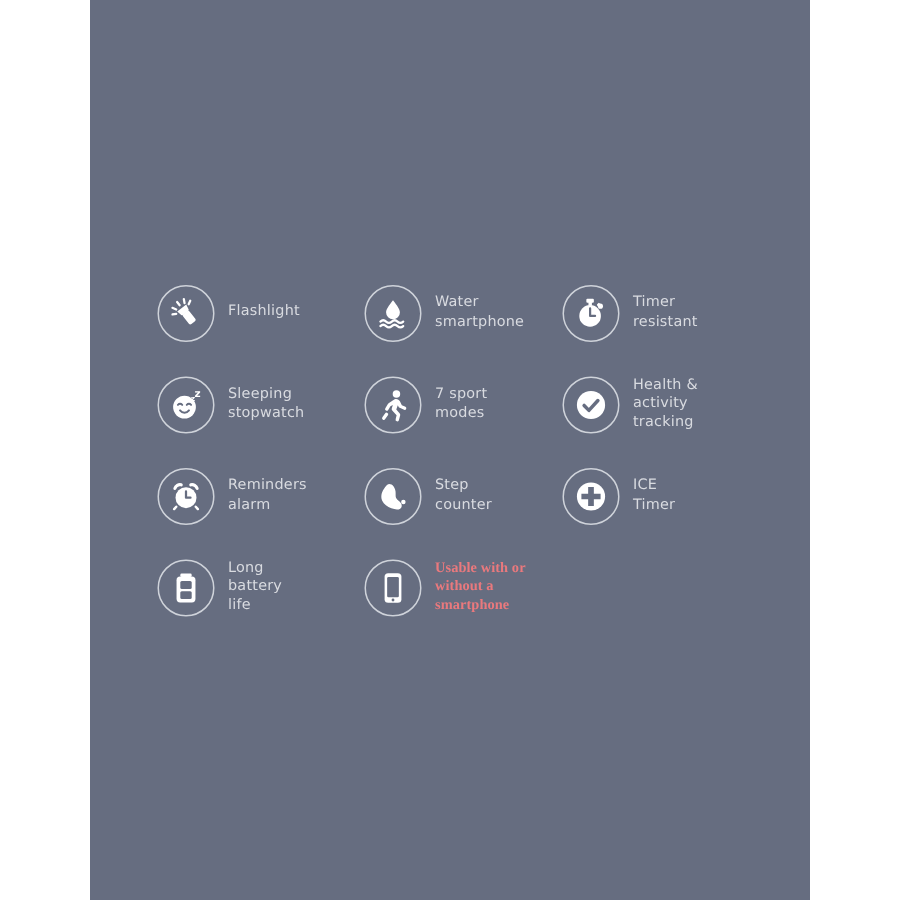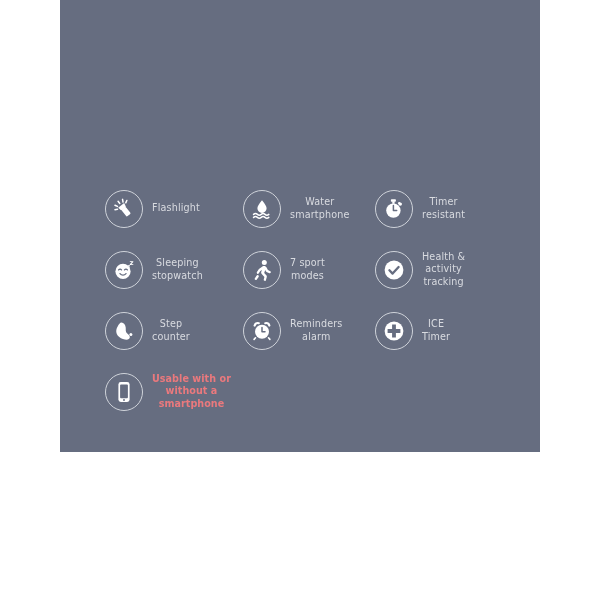--- a/index.html
+++ b/index.html
@@ -11,23 +11,22 @@
     width: 600px;
     height: 600px;
     overflow: hidden;
     font-family: "DejaVu Sans", "Liberation Sans", sans-serif;
   }
   #poster {
     position: absolute;
     left: 60px;
     top: 0;
     width: 480px;
-    height: 452px;
+    height: 600px;
     background: #666d80;
-    text-align: center;
   }
   #feature-grid {
     position: absolute;
     left: 45px;
     top: 178px;
     width: 420px;
     display: grid;
     grid-template-columns: 138px 132px 150px;
     grid-template-rows: 61px 61px 61px 61px;
   }
@@ -54,20 +53,21 @@
     font-size: 9.6px;
     line-height: 12.4px;
     color: #d9dbe0;
     letter-spacing: 0.15px;
     max-width: 92px;
   }
   .feature-label.highlight {
     color: #ea797d;
     font-weight: bold;
     letter-spacing: 0.05px;
+    font-family: Liberation Serif, serif;
   }
 </style>
 </head>
 <body>
 
 <div id="poster">
 
   <div id="feature-grid">
 
     <div class="feature-item">
@@ -148,56 +148,69 @@
           <path d="M7.4 12.3l3.2 3.3 6-6.6" fill="none" stroke="#666d80" stroke-width="2.3" stroke-linecap="round" stroke-linejoin="round"></path>
         </svg>
       </span>
       <span class="feature-label" style="white-space:pre-line">Health &amp;
 activity
 tracking</span>
     </div>
 
     <div class="feature-item">
       <span class="icon-circle">
-        <svg width="24" height="24" viewBox="0 0 24 24" fill="#ffffff">
-          <path d="M9.4 3.6c2.4 0 4 2.4 4.3 5 .2 1.8-.2 3.3.5 4.6.6 1.1 2 1.9 2.9 3 1 1.3 1.1 3-.3 3.9-1.4.9-3.6.6-5.9-.2-2.6-.9-5-2.6-6.1-5-1.1-2.5-.5-5.5 1-7.7 1-1.6 2.3-3.6 3.6-3.6z"></path>
-          <circle cx="18.9" cy="15.6" r="1.5"></circle>
-        </svg>
-      </span>
-      <span class="feature-label" style="white-space:pre-line">Step
-counter</span>
-    </div>
-
-    <div class="feature-item">
-      <span class="icon-circle">
         <svg width="24" height="24" viewBox="0 0 24 24">
           <circle cx="12" cy="12.8" r="7" fill="#ffffff"></circle>
           <path d="M4.6 6.6a3.5 3.5 0 0 1 4.2-2.4" fill="none" stroke="#ffffff" stroke-width="2.1" stroke-linecap="round"></path>
           <path d="M19.4 6.6a3.5 3.5 0 0 0-4.2-2.4" fill="none" stroke="#ffffff" stroke-width="2.1" stroke-linecap="round"></path>
           <path d="M5.5 18.8l-1.4 1.6" stroke="#ffffff" stroke-width="1.6" stroke-linecap="round"></path>
           <path d="M18.5 18.8l1.4 1.6" stroke="#ffffff" stroke-width="1.6" stroke-linecap="round"></path>
           <path d="M12 8.6v4.2h3" fill="none" stroke="#666d80" stroke-width="1.5" stroke-linecap="round" stroke-linejoin="round"></path>
         </svg>
       </span>
       <span class="feature-label" style="white-space:pre-line">Reminders
 alarm</span>
     </div>
 
+    <div class="feature-item">
+      <span class="icon-circle">
+        <svg width="24" height="24" viewBox="0 0 24 24" fill="#ffffff">
+          <path d="M9.4 3.6c2.4 0 4 2.4 4.3 5 .2 1.8-.2 3.3.5 4.6.6 1.1 2 1.9 2.9 3 1 1.3 1.1 3-.3 3.9-1.4.9-3.6.6-5.9-.2-2.6-.9-5-2.6-6.1-5-1.1-2.5-.5-5.5 1-7.7 1-1.6 2.3-3.6 3.6-3.6z"></path>
+          <circle cx="18.9" cy="15.6" r="1.5"></circle>
+        </svg>
+      </span>
+      <span class="feature-label" style="white-space:pre-line">Step
+counter</span>
+    </div>
+
 
     <div class="feature-item">
       <span class="icon-circle">
         <svg width="24" height="24" viewBox="0 0 24 24">
           <circle cx="12" cy="12" r="9.4" fill="#ffffff"></circle>
           <path d="M10.1 5.6h3.8v4.5h4.5v3.8h-4.5v4.5h-3.8v-4.5H5.6v-3.8h4.5z" fill="#666d80"></path>
         </svg>
       </span>
       <span class="feature-label" style="white-space:pre-line">ICE
 Timer</span>
     </div>
 
+    <div class="feature-item">
+      <span class="icon-circle">
+        <svg width="24" height="24" viewBox="0 0 24 24">
+          <rect x="8.2" y="2.4" width="7.6" height="2.2" rx="0.9" fill="#ffffff"></rect>
+          <rect x="5.7" y="4.4" width="12.6" height="17.2" rx="2.4" fill="#ffffff"></rect>
+          <rect x="8.2" y="7.4" width="7.6" height="5.2" rx="1" fill="#666d80"></rect>
+          <rect x="8.2" y="14.1" width="7.6" height="5.2" rx="1" fill="#666d80"></rect>
+        </svg>
+      </span>
+      <span class="feature-label" style="white-space:pre-line">Long
+battery
+life</span>
+    </div>
 
     <div class="feature-item">
       <span class="icon-circle">
         <svg width="24" height="24" viewBox="0 0 24 24">
           <rect x="6.4" y="2.1" width="11.2" height="19.8" rx="2.4" fill="#ffffff"></rect>
           <rect x="8.1" y="4.6" width="7.8" height="13.6" rx="0.9" fill="#666d80"></rect>
           <circle cx="12" cy="20" r="0.95" fill="#666d80"></circle>
         </svg>
       </span>
       <span class="feature-label highlight" style="white-space:pre-line">Usable with or

